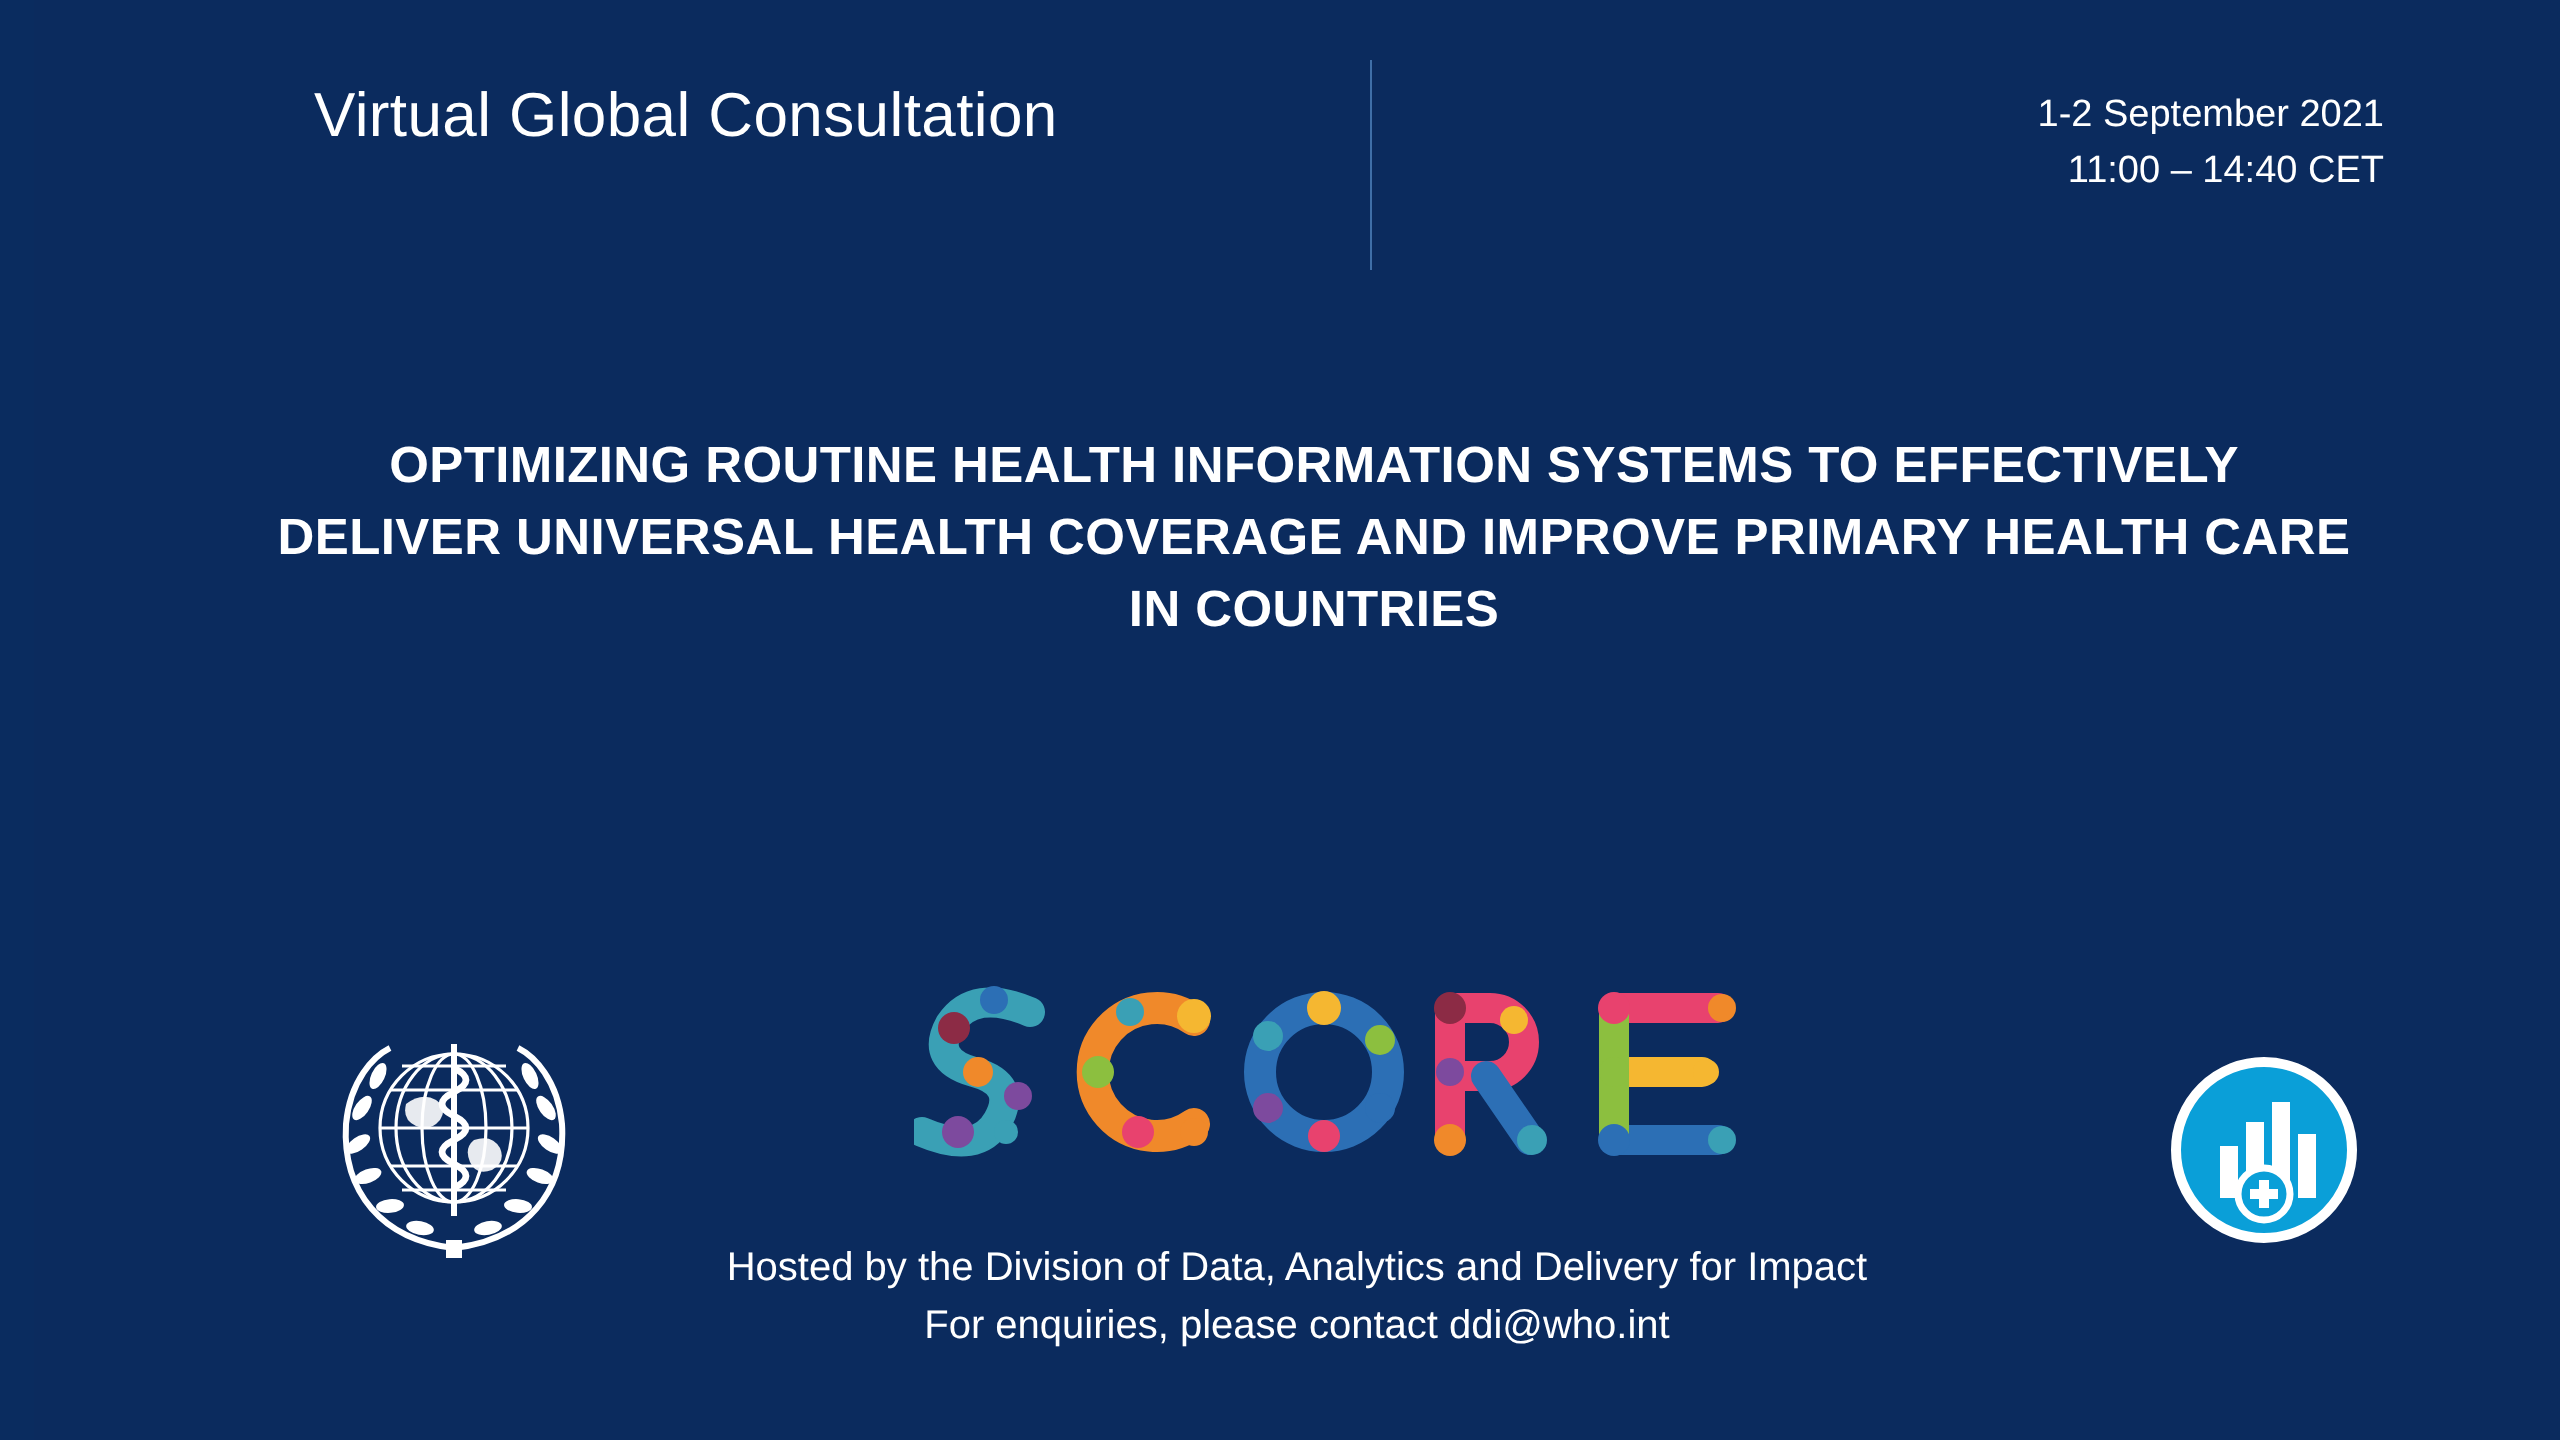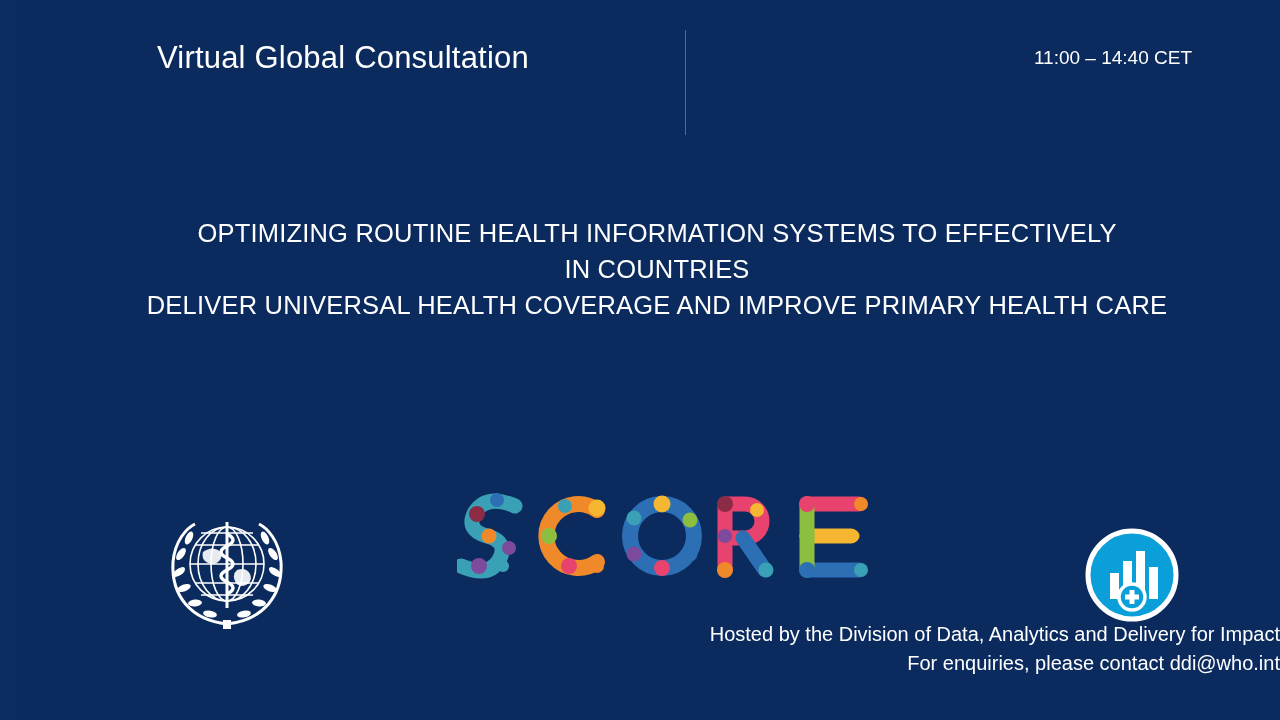--- a/index.html
+++ b/index.html
@@ -62,21 +62,21 @@
   
   .main-title {
     position: absolute;
     top: 215px;
     left: 110px;
     width: 1060px;
     text-align: center;
     font-size: 25.5px;
     line-height: 1.42;
     letter-spacing: 0.2px;
-    font-weight: 400;
+    font-weight: 700;
     color: #ffffff;
   }
 
   
   .who-logo {
     position: absolute;
     left: 140px;
     top: 500px;
     width: 140px;
     height: 140px;
@@ -102,39 +102,40 @@
   .footer {
     position: absolute;
     left: 0;
     right: 0;
     top: 620px;
     text-align: center;
     font-size: 20px;
     line-height: 1.45;
     color: #ffffff;
   }
-  .footer div { white-space: nowrap; text-align: right; }
+  .footer div { white-space: nowrap; }
 </style>
 </head>
 <body>
 
 <div class="slide">
 
   <div class="header">
     <div class="header-title">Virtual Global Consultation</div>
     <div class="header-divider"></div>
     <div class="header-meta">
+      <div>1-2  September 2021</div>
       <div>11:00 – 14:40 CET</div>
     </div>
   </div>
 
   <div class="main-title">
     <div>OPTIMIZING ROUTINE HEALTH INFORMATION SYSTEMS TO EFFECTIVELY</div>
+    <div>DELIVER UNIVERSAL HEALTH COVERAGE AND IMPROVE PRIMARY HEALTH CARE</div>
     <div>IN COUNTRIES</div>
-    <div>DELIVER UNIVERSAL HEALTH COVERAGE AND IMPROVE PRIMARY HEALTH CARE</div>
   </div>
 
   <div class="who-logo">
     <svg viewBox="0 0 140 140" width="140" height="140" aria-hidden="true">
       <g fill="none" stroke="#ffffff" stroke-width="1.6">
 
         <circle cx="70" cy="64" r="37"></circle>
         <ellipse cx="70" cy="64" rx="16" ry="37"></ellipse>
         <ellipse cx="70" cy="64" rx="29" ry="37"></ellipse>
         <line x1="33" y1="64" x2="107" y2="64"></line>

